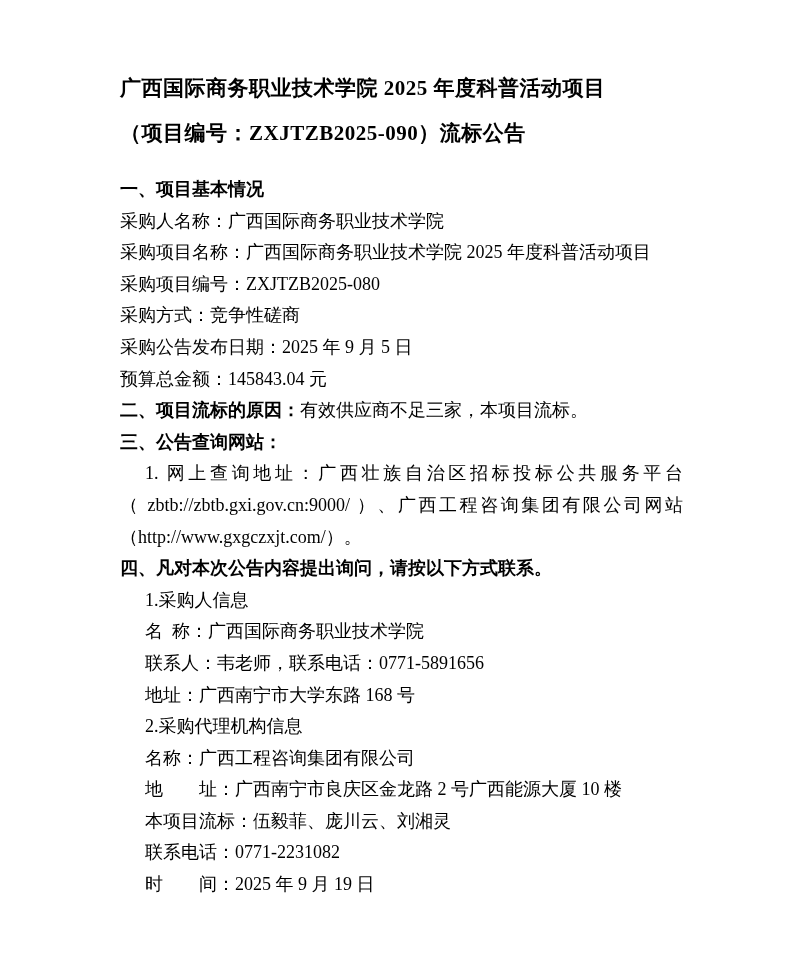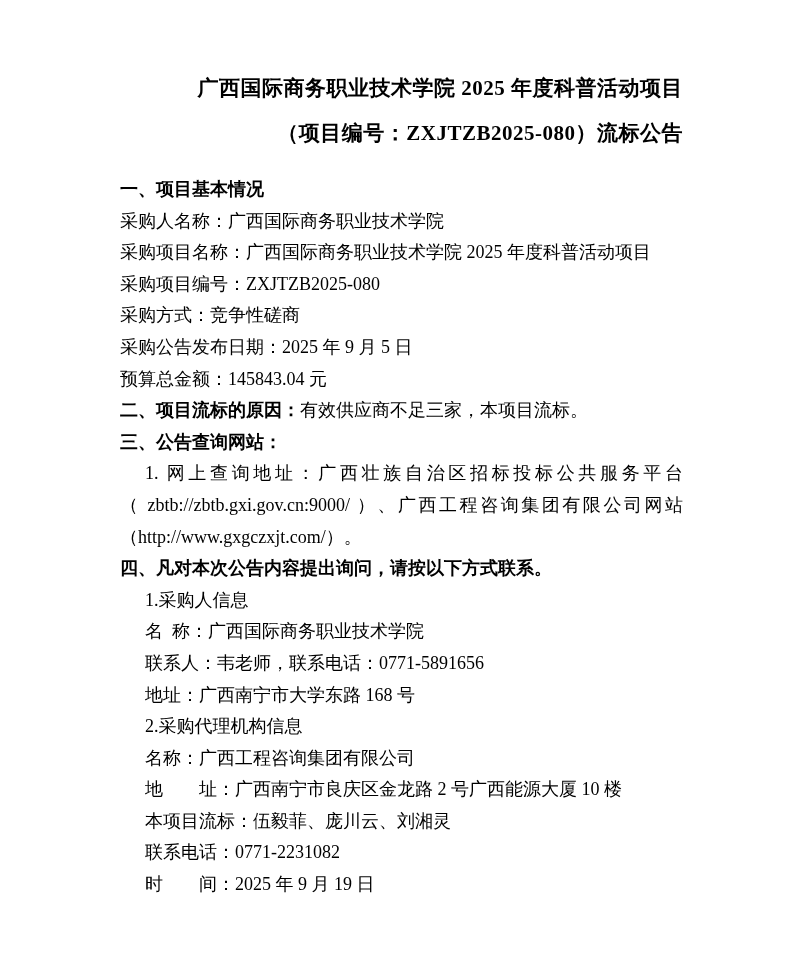--- a/index.html
+++ b/index.html
@@ -14,21 +14,21 @@
     box-sizing: border-box;
   }
   .content {
     box-sizing: border-box;
     padding: 66px 117px 0 120px;
   }
   .doc-title {
     margin: 0;
     font-size: 21px;
     font-weight: bold;
-    text-align: right;
+    text-align: left;
     letter-spacing: 0.5px;
   }
   .title-line {
     display: block;
     line-height: 45px;
     white-space: nowrap;
   }
   .body-block {
     margin-top: 18px;
     font-size: 18px;
@@ -46,21 +46,21 @@
   }
 </style>
 </head>
 <body>
 
 <div class="page">
   <div class="content">
 
     <h1 class="doc-title">
       <span class="title-line">广西国际商务职业技术学院 2025 年度科普活动项目</span>
-      <span class="title-line">（项目编号：ZXJTZB2025-080）流标公告</span>
+      <span class="title-line">（项目编号：ZXJTZB2025-090）流标公告</span>
     </h1>
 
     <div class="body-block">
 
       <div class="line bold">一、项目基本情况</div>
       <div class="line">采购人名称：广西国际商务职业技术学院</div>
       <div class="line">采购项目名称：广西国际商务职业技术学院 2025 年度科普活动项目</div>
       <div class="line">采购项目编号：ZXJTZB2025-080</div>
       <div class="line">采购方式：竞争性磋商</div>
       <div class="line">采购公告发布日期：2025 年 9 月 5 日</div>

